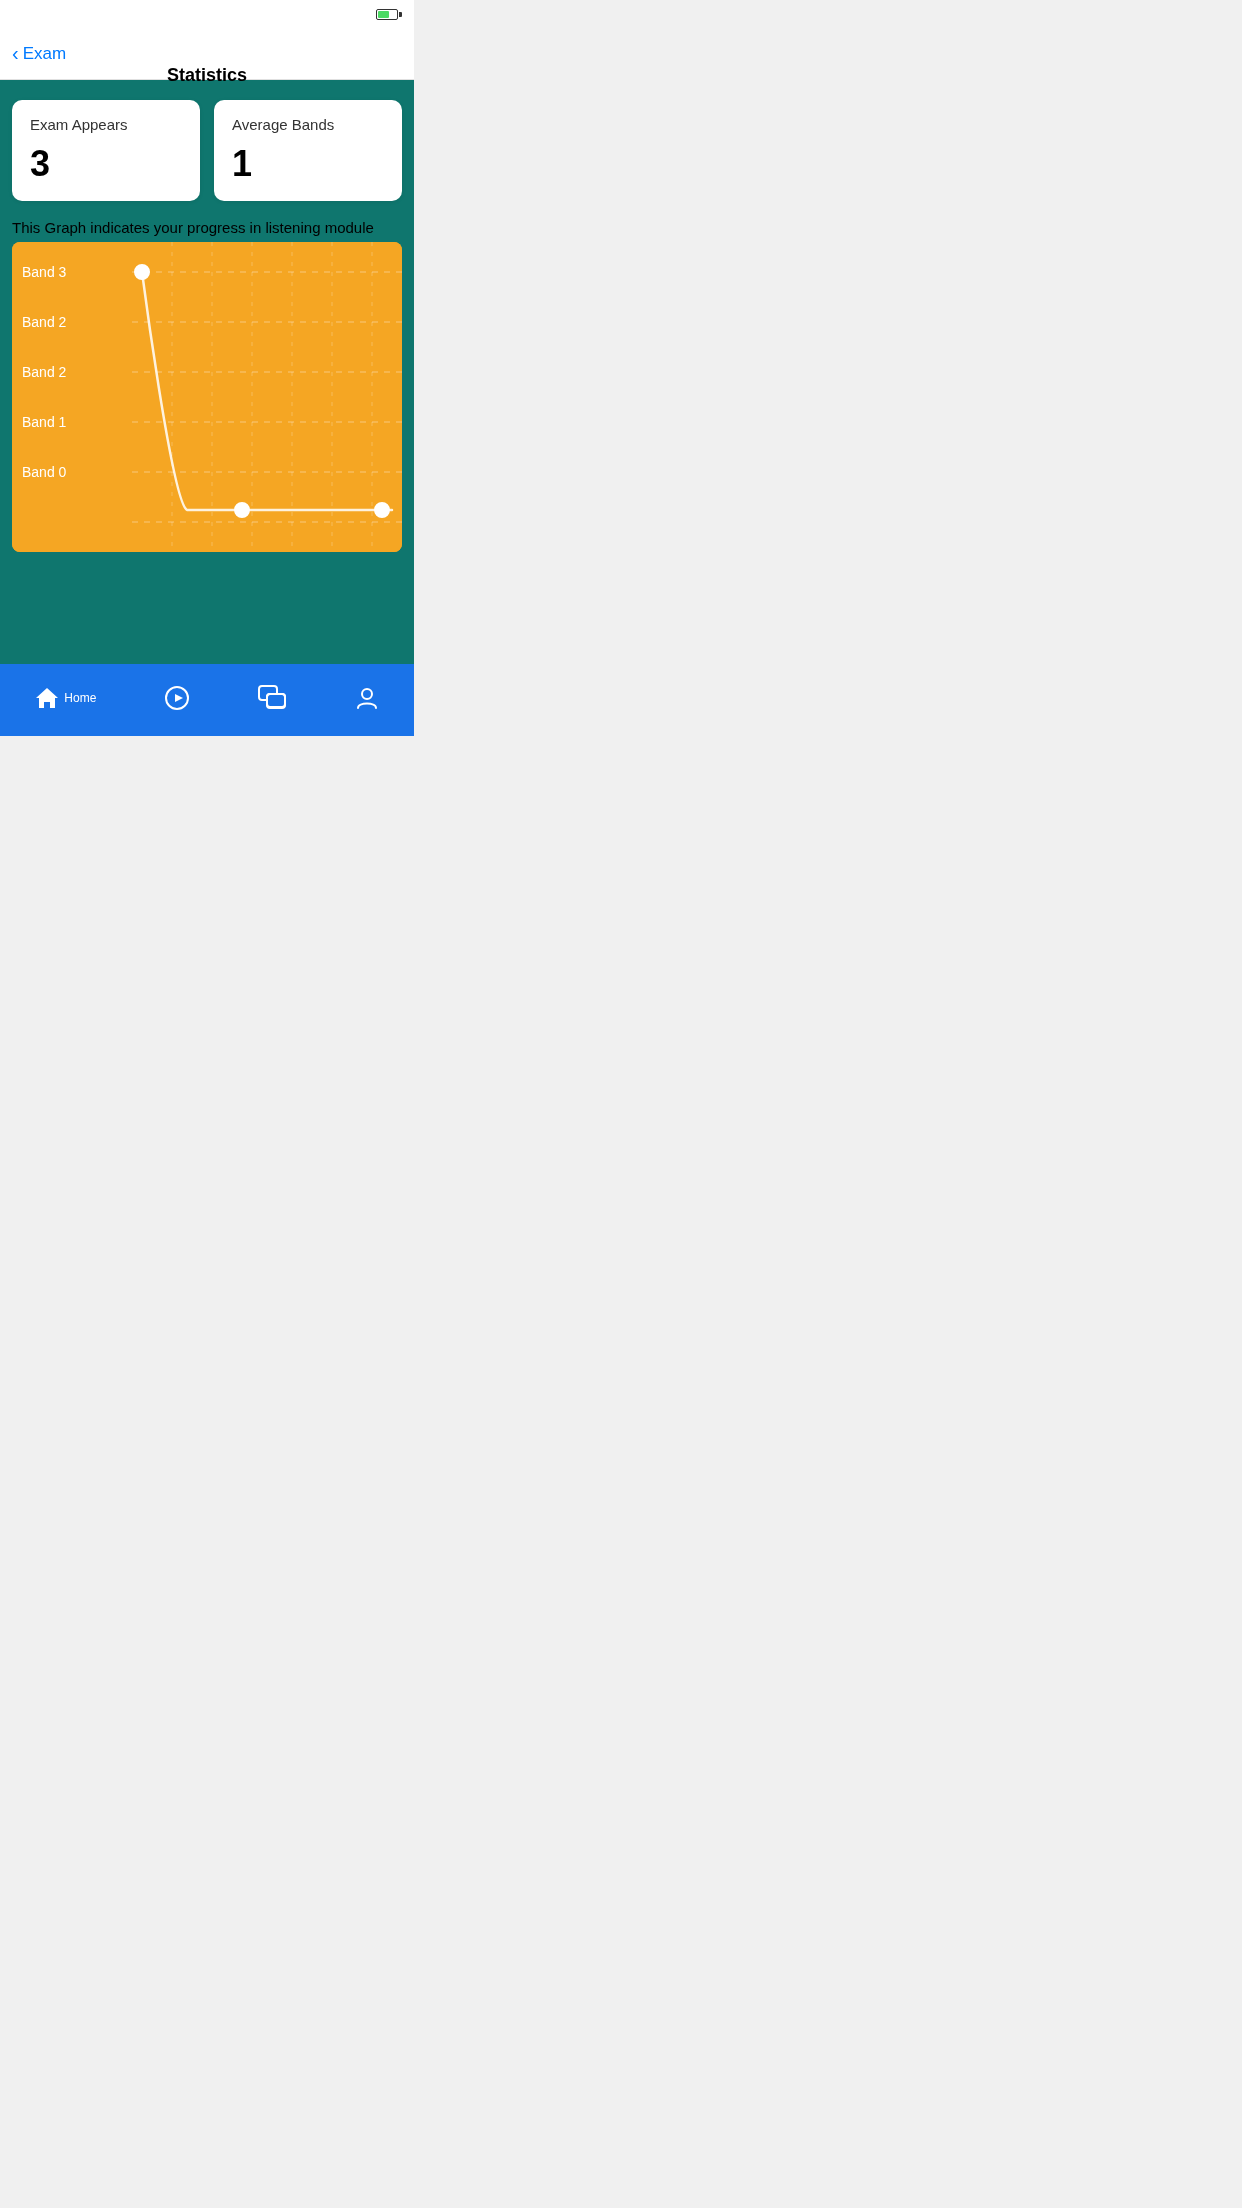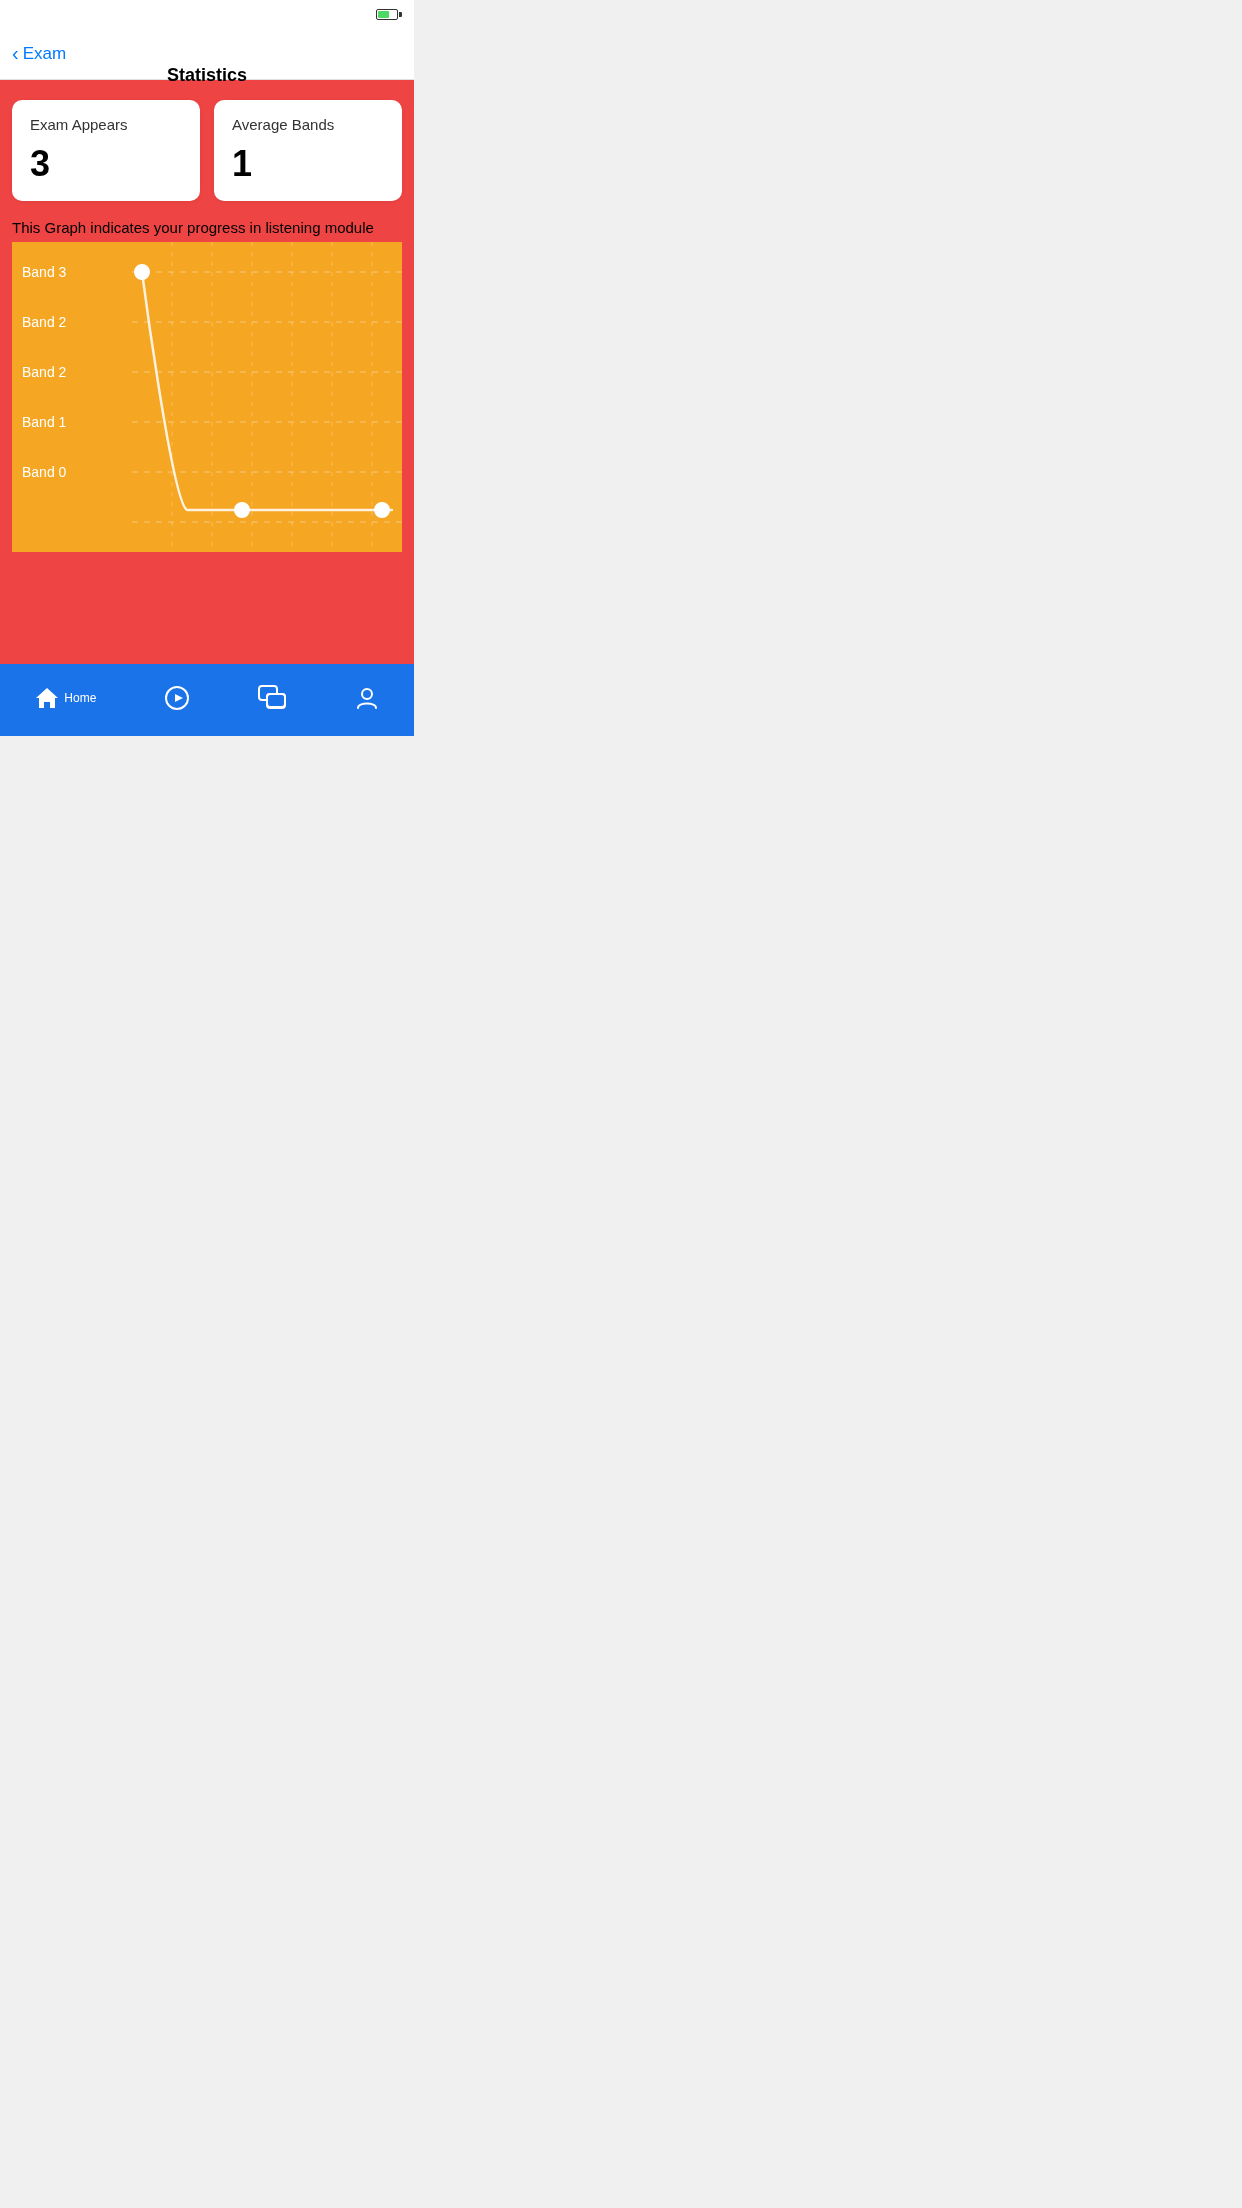--- a/index.html
+++ b/index.html
@@ -91,21 +91,21 @@
     .nav-title {
       font-size: 18px;
       font-weight: 700;
       color: #000;
       margin-top: 44px;
     }
 
     
     .content {
       flex: 1;
-      background: #ef4444;
+      background: #0f766e;
       padding: 20px 12px 0;
       display: flex;
       flex-direction: column;
     }
 
     
     .cards-row {
       display: flex;
       gap: 14px;
       margin-bottom: 18px;
@@ -136,21 +136,21 @@
       font-size: 15px;
       color: #000;
       margin-bottom: 6px;
       font-weight: 400;
     }
 
     
     .chart-container {
       width: 100%;
       background: #F5A623;
-      border-radius: 0;
+      border-radius: 8px;
       position: relative;
       overflow: hidden;
     }
 
     .chart-svg {
       width: 100%;
       display: block;
     }
 
     

